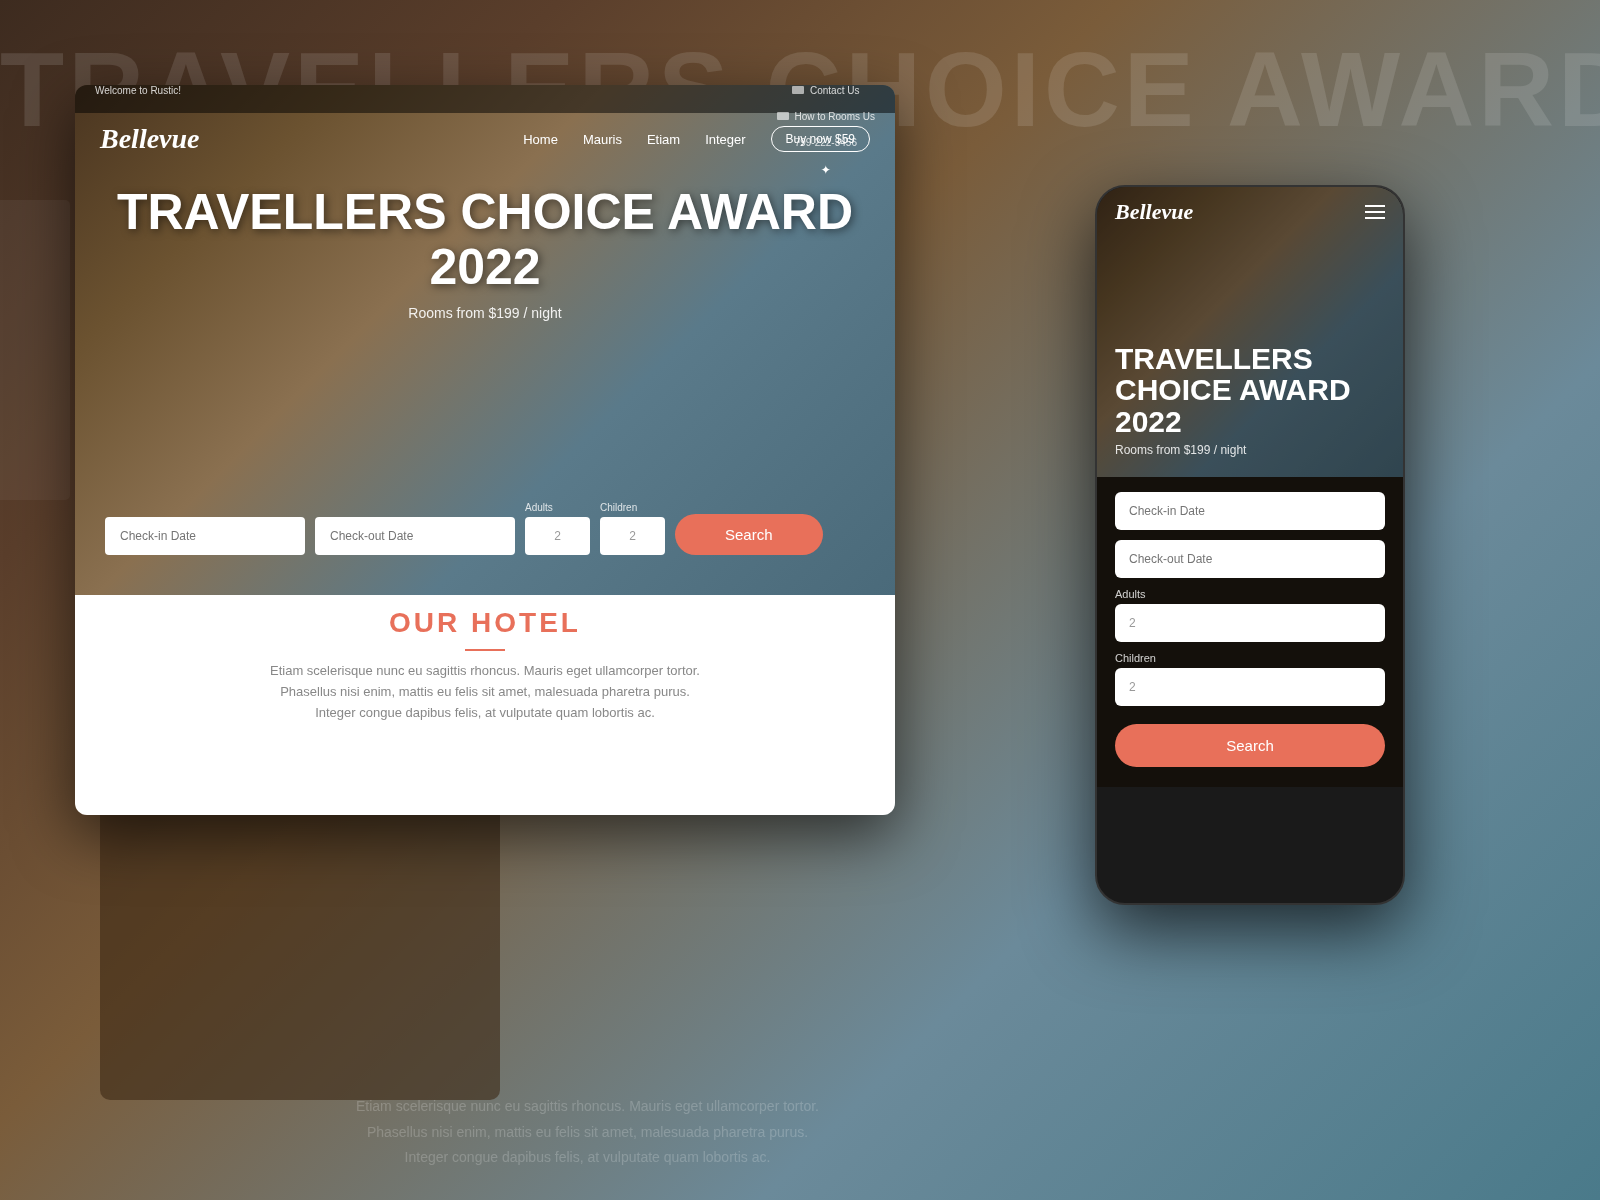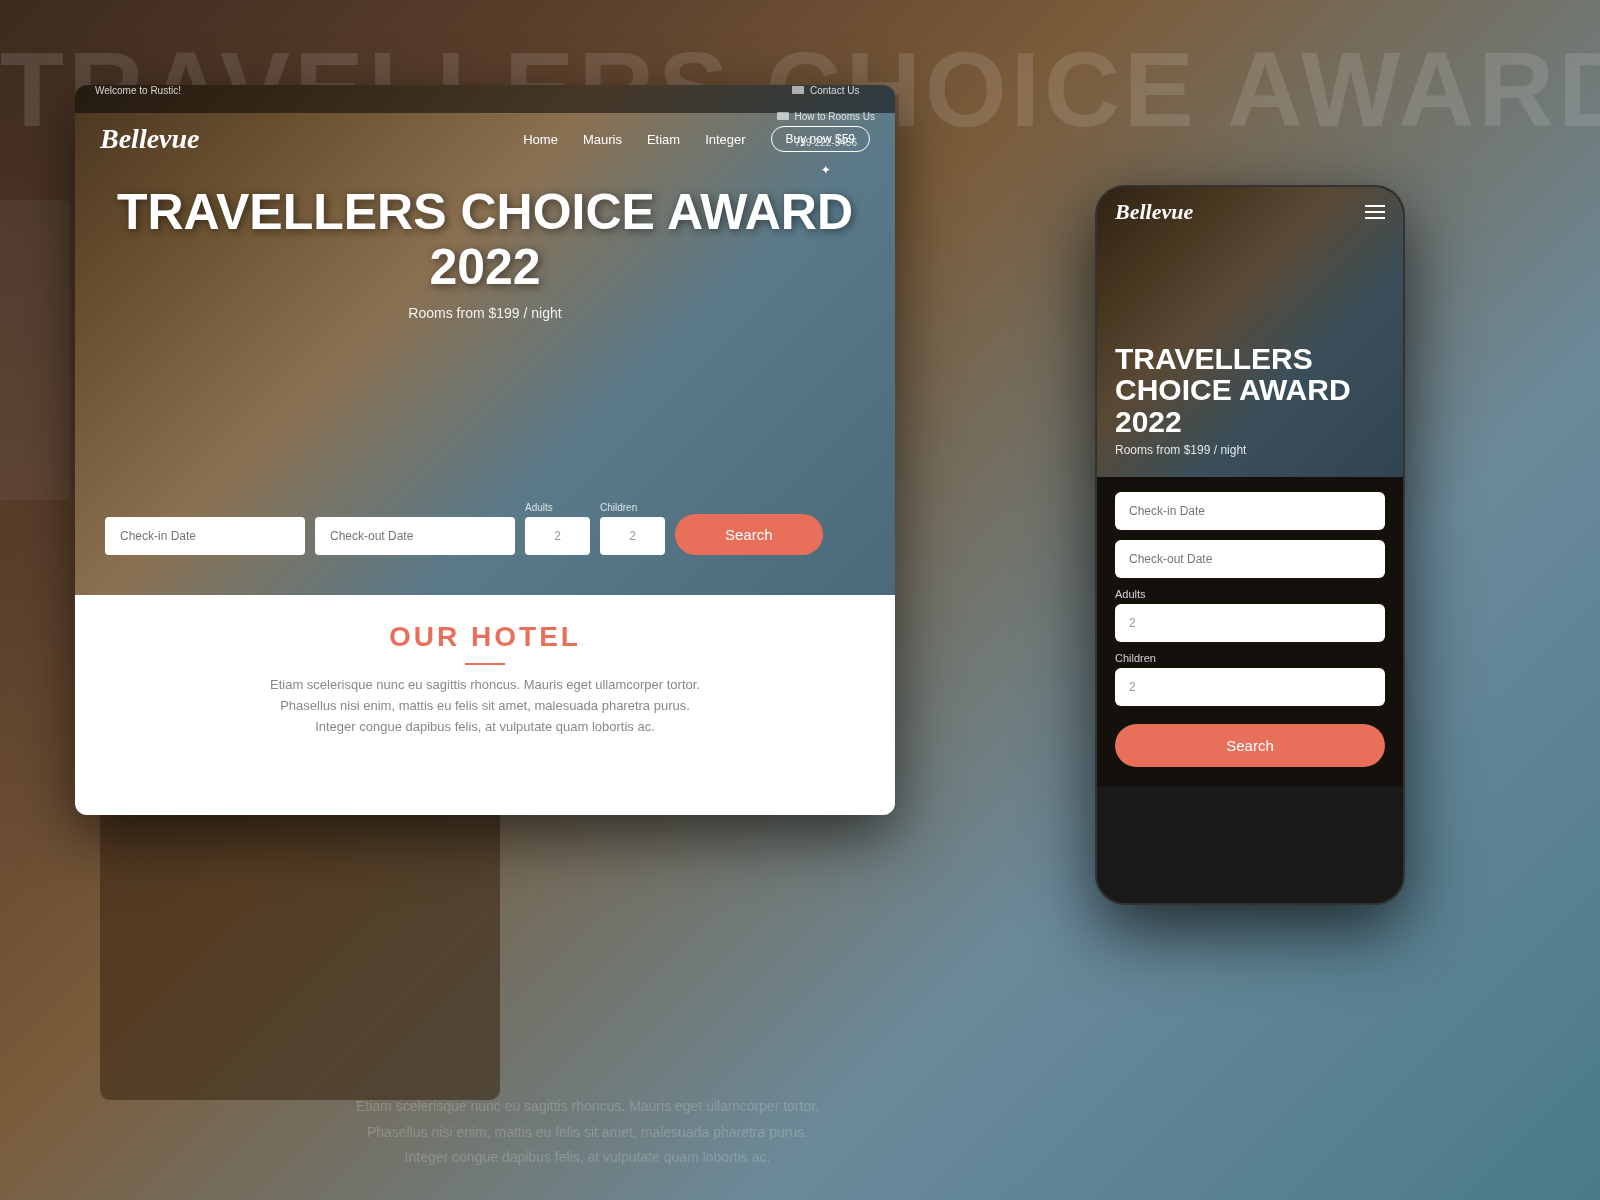--- a/index.html
+++ b/index.html
@@ -196,21 +196,21 @@
       cursor: pointer;
       font-weight: 500;
       flex-shrink: 0;
     }
 
     
     .desktop-white-section {
       background: white;
       width: 100%;
       height: 220px;
-      padding: 26px;
+      padding: 12px;
       text-align: center;
     }
 
     .hotel-section-title {
       font-size: 28px;
       color: #e8705a;
       font-family: Arial, sans-serif;
       font-weight: bold;
       letter-spacing: 3px;
     }

